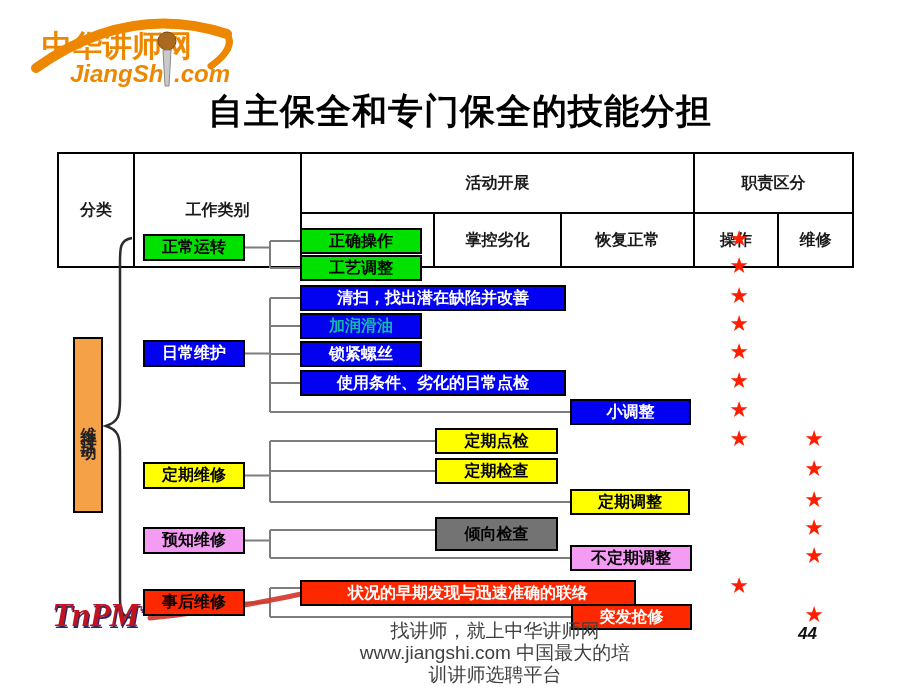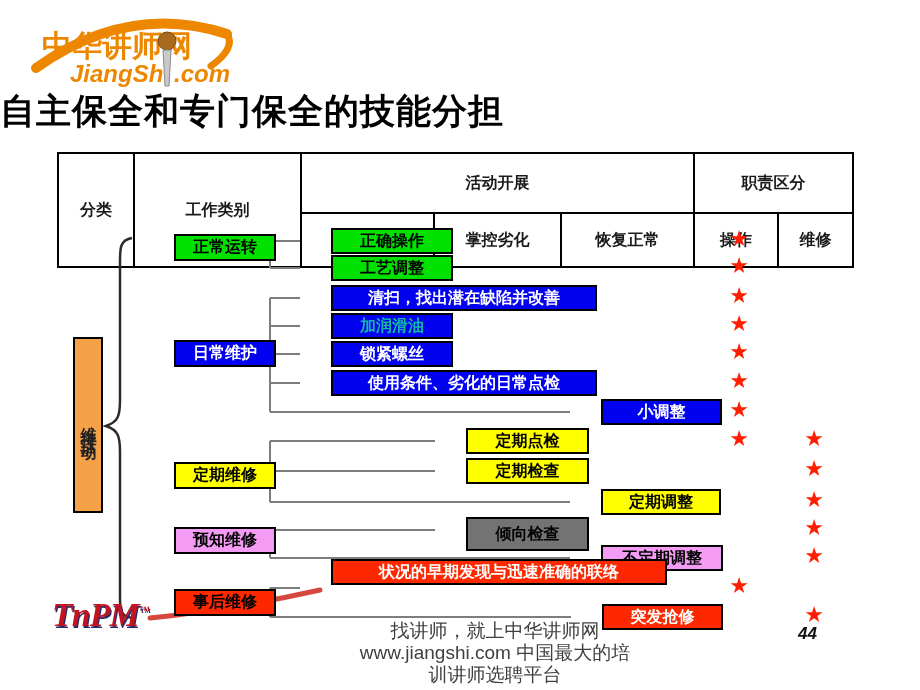--- a/index.html
+++ b/index.html
@@ -4,21 +4,21 @@
 <style>
   html,body{margin:0;padding:0;background:#fff;}
   #slide{
     position:relative;width:920px;height:690px;background:#ffffff;
     font-family:"Liberation Sans","DejaVu Sans",sans-serif;overflow:hidden;
   }
   
   #logo{position:absolute;left:14px;top:8px;width:250px;height:86px;}
   
   #title{
-    position:absolute;left:0;right:0;top:88px;
+    position:absolute;left:0;right:0;top:88px;text-align:center;
     font-size:35px;font-weight:bold;color:#000;letter-spacing:1px;
   }
   
   #header-table{
     position:absolute;left:57px;top:152px;border-collapse:collapse;
     table-layout:fixed;width:795px;
   }
   #header-table td{
     border:2px solid #000;text-align:center;vertical-align:middle;
     font-size:16px;font-weight:bold;color:#1a1a1a;padding:12px;
@@ -35,21 +35,21 @@
   #side-box span{
     writing-mode:vertical-rl;text-orientation:upright;
     font-size:16px;font-weight:bold;color:#222;letter-spacing:6px;
   }
   
   .layer{position:absolute;left:0;top:0;pointer-events:none;}
   
   .dbox{
     position:absolute;border:2px solid #000;box-sizing:border-box;
     display:flex;align-items:center;justify-content:center;
-    font-size:16px;font-weight:bold;white-space:nowrap;margin-left:31px;
+    font-size:16px;font-weight:bold;white-space:nowrap;
   }
   
   .star{
     position:absolute;font-size:22px;line-height:22px;width:24px;text-align:center;
   }
   
   #tnpm{
     position:absolute;left:52px;top:596px;font-size:34px;font-weight:bold;
     font-style:italic;color:#c01420;font-family:"Liberation Serif","DejaVu Serif",serif;
     text-shadow:1px 2px 0 #28286a;letter-spacing:-1px;
@@ -151,21 +151,21 @@
       <div class="star" style="left: 727px; top: 428px; color: rgb(255, 30, 0);">★</div>
       <div class="star" style="left: 802px; top: 428px; color: rgb(255, 30, 0);">★</div>
       <div class="dbox" style="left: 435px; top: 458px; width: 123px; height: 26px; background: rgb(255, 255, 0); color: rgb(0, 0, 0);">定期检查</div>
       <div class="star" style="left: 802px; top: 458px; color: rgb(255, 30, 0);">★</div>
       <div class="dbox" style="left: 570px; top: 489px; width: 120px; height: 26px; background: rgb(255, 255, 0); color: rgb(0, 0, 0);">定期调整</div>
       <div class="star" style="left: 802px; top: 489px; color: rgb(255, 30, 0);">★</div>
       <div class="dbox" style="left: 435px; top: 517px; width: 123px; height: 34px; background: #737373; color: rgb(0, 0, 0);">倾向检查</div>
       <div class="star" style="left: 802px; top: 517px; color: rgb(255, 30, 0);">★</div>
       <div class="dbox" style="left: 570px; top: 545px; width: 122px; height: 26px; background: rgb(244, 156, 244); color: rgb(0, 0, 0);">不定期调整</div>
       <div class="star" style="left: 802px; top: 545px; color: rgb(255, 30, 0);">★</div>
-      <div class="dbox" style="left: 300px; top: 559px; width: 336px; height: 26px; background: rgb(253, 40, 0); color: rgb(255, 255, 255);">状况的早期发现与迅速准确的联络</div>
+      <div class="dbox" style="left: 300px; top: 580px; width: 336px; height: 26px; background: rgb(253, 40, 0); color: rgb(255, 255, 255);">状况的早期发现与迅速准确的联络</div>
       <div class="star" style="left: 727px; top: 575px; color: rgb(255, 30, 0);">★</div>
       <div class="dbox" style="left: 571px; top: 604px; width: 121px; height: 26px; background: rgb(253, 40, 0); color: rgb(255, 255, 255);">突发抢修</div>
       <div class="star" style="left: 802px; top: 604px; color: rgb(255, 30, 0);">★</div>
     </div>
 
   <div id="footer">
     <div>找讲师，就上中华讲师网</div>
     <div>www.jiangshi.com 中国最大的培</div>
     <div>训讲师选聘平台</div>
   </div>

